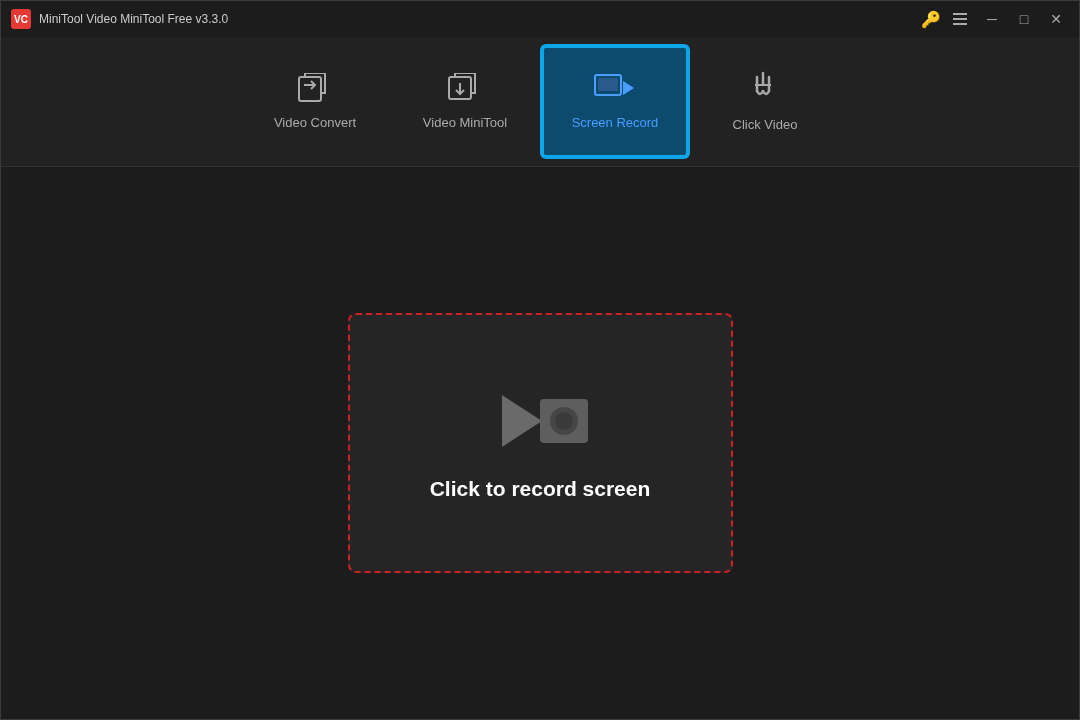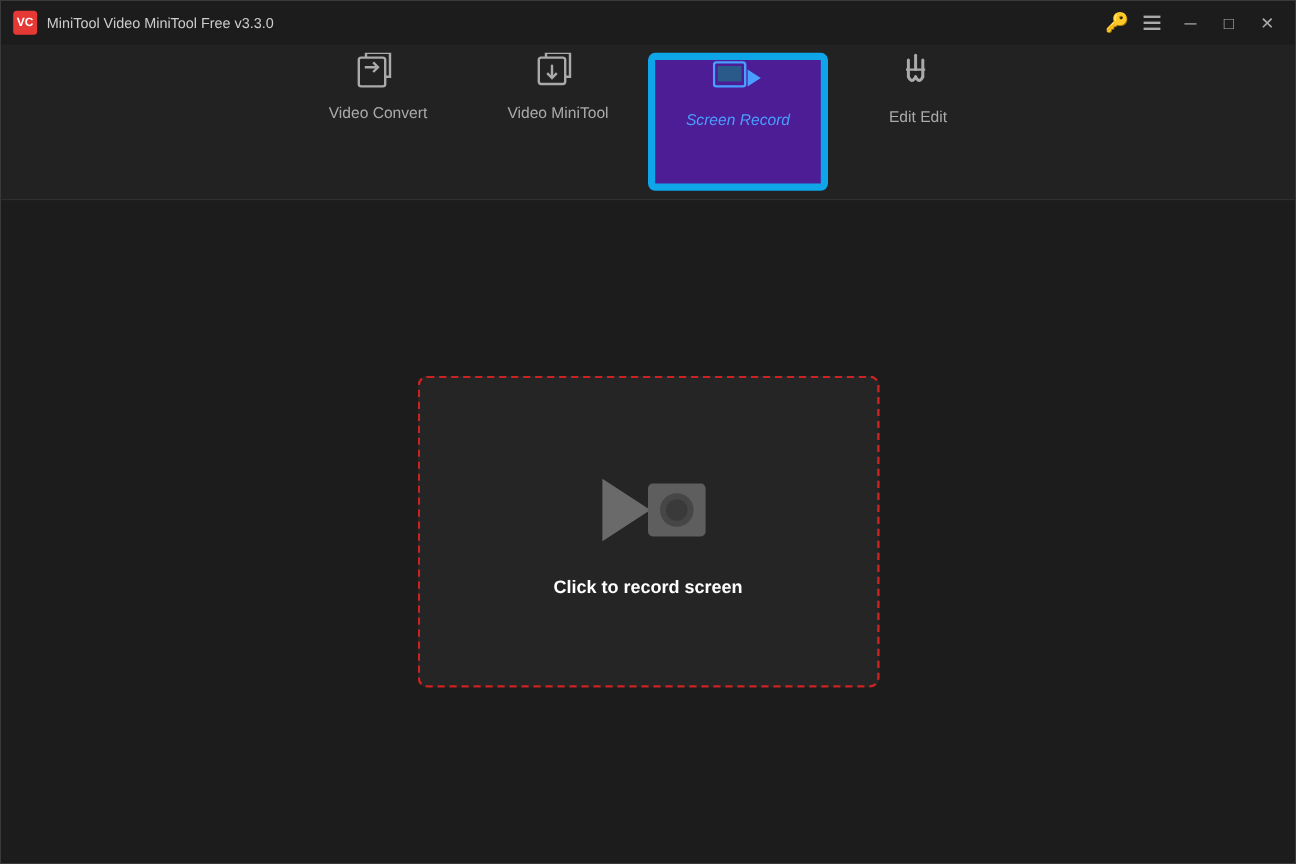--- a/index.html
+++ b/index.html
@@ -97,34 +97,34 @@
       justify-content: center;
       gap: 0;
       flex-shrink: 0;
       border-bottom: 1px solid #333;
     }
 
     .nav-tab {
       display: flex;
       flex-direction: column;
       align-items: center;
+      justify-content: center;
       width: 150px;
       height: 115px;
       cursor: pointer;
       border-radius: 6px;
       gap: 10px;
       color: #aaaaaa;
       transition: color 0.2s;
     }
 
     .nav-tab.active {
-      border: 6px solid #0ea5e9;
+      border: 4px solid #0ea5e9;
       color: #4a9eff;
-      background: #4c1d95;
-      font-style: italic;
+      background: #0c4a6e;
     }
 
     .nav-tab .tab-icon {
       font-size: 28px;
       display: flex;
       align-items: center;
       justify-content: center;
     }
 
     .nav-tab .tab-label {
@@ -164,21 +164,21 @@
       align-items: center;
       justify-content: center;
     }
 
     
     .camera-svg {
       opacity: 0.7;
     }
 
     .record-text {
-      font-size: 15px;
+      font-size: 21px;
       color: #ffffff;
       font-weight: 600;
     }
 
     
     .hamburger-icon {
       display: flex;
       flex-direction: column;
       gap: 3px;
       padding: 4px;
@@ -269,21 +269,21 @@
         <svg width="36" height="36" viewBox="0 0 36 36" fill="none">
 
           <path d="M10 6 L10 20" stroke="#aaaaaa" stroke-width="2.5" stroke-linecap="round"></path>
           <path d="M16 2 L16 14" stroke="#aaaaaa" stroke-width="2.5" stroke-linecap="round"></path>
           <path d="M22 6 L22 20" stroke="#aaaaaa" stroke-width="2.5" stroke-linecap="round"></path>
           <path d="M10 20 Q13 26 16 20" stroke="#aaaaaa" stroke-width="2.5" fill="none" stroke-linecap="round"></path>
           <path d="M16 20 Q19 26 22 20" stroke="#aaaaaa" stroke-width="2.5" fill="none" stroke-linecap="round"></path>
           <line x1="8" y1="14" x2="24" y2="14" stroke="#aaaaaa" stroke-width="2"></line>
         </svg>
       </div>
-      <span class="tab-label">Edit Edit</span>
+      <span class="tab-label">Click Video</span>
     </div>
 
   </div>
 
   <div class="main-content">
     <div class="record-area">
       <div class="camera-icon-wrapper">
         <svg class="camera-svg" width="100" height="72" viewBox="0 0 100 72" fill="none">
 
           <polygon points="12,10 12,62 52,36" fill="#888888"></polygon>

